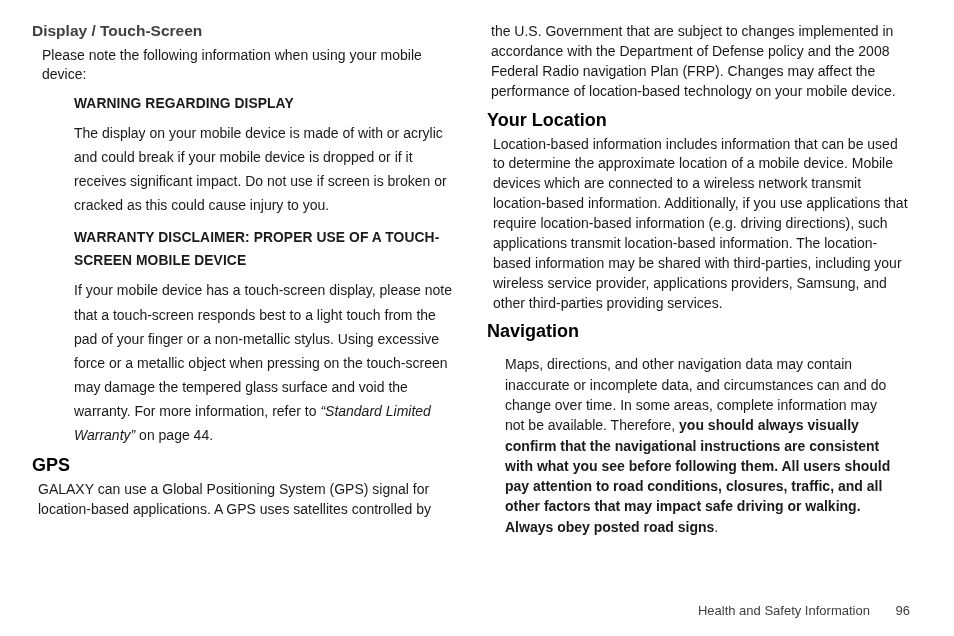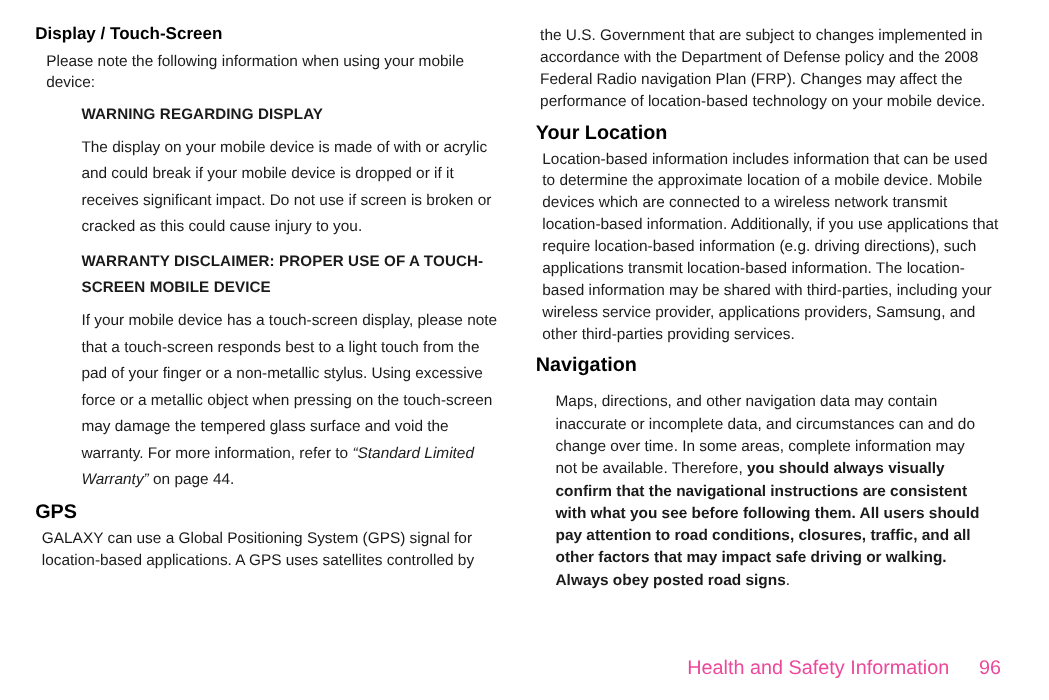--- a/index.html
+++ b/index.html
@@ -22,21 +22,21 @@
   }
   .columns {
     column-count: 2;
     column-gap: 38px;
     column-fill: auto;
     height: 560px;
   }
   .h2 {
     font-family: Arial, "Helvetica Neue", Helvetica, sans-serif;
     font-weight: 700;
-    color: #000000;
+    color: #404040;
     font-size: 15.5px;
     margin: 0 0 6px 0;
   }
   .h3 {
     font-family: Arial, "Helvetica Neue", Helvetica, sans-serif;
     font-weight: 700;
     color: #000000;
     font-size: 18px;
     margin: 8px 0 4px 0;
   }
@@ -72,22 +72,22 @@
     line-height: 1.45;
     margin: 12px;
     padding-left: 6px;
   }
   .italic { font-style: italic; }
   .bold { font-weight: 700; }
   .footer {
     position: absolute;
     bottom: 18px;
     right: 44px;
-    font-size: 18px;
-    color: #ec4899;
+    font-size: 13px;
+    color: #404040;
   }
   .footer .pn { margin-left: 22px; }
 </style>
 </head>
 <body>
 
 <div class="page">
   <div class="columns">
 
     <div class="h2">Display / Touch-Screen</div>

